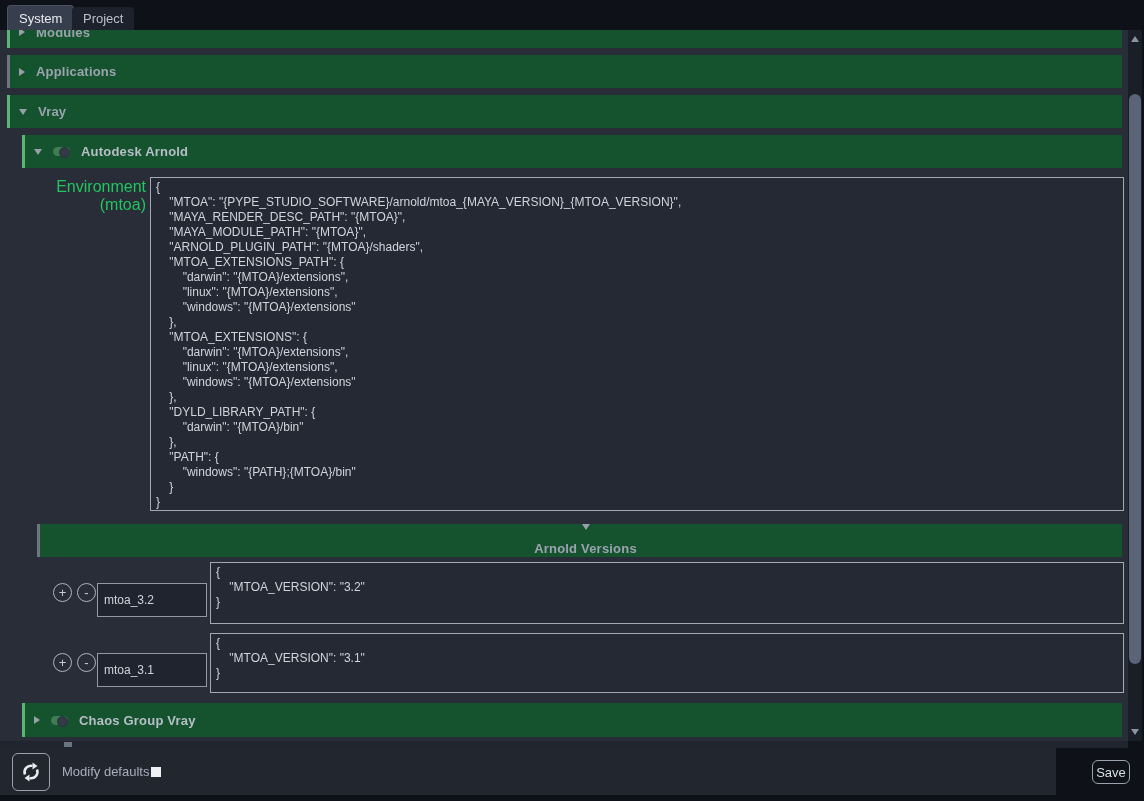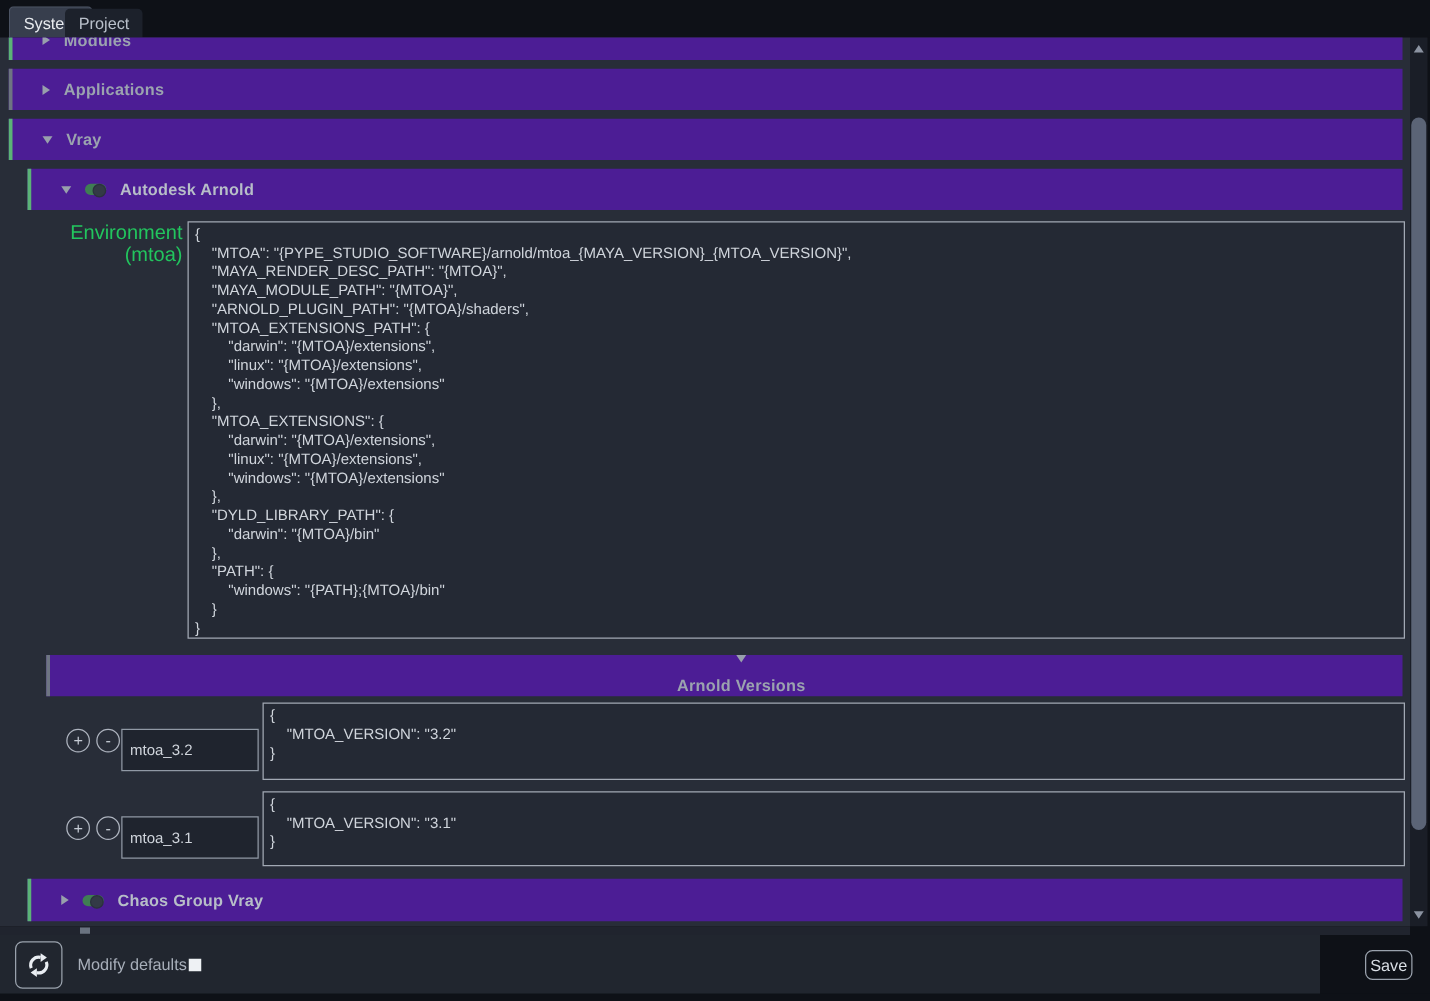--- a/index.html
+++ b/index.html
@@ -6,26 +6,26 @@
   html,body { background:#0e1117; }
   .app {
     position:relative; width:1144px; height:801px; overflow:hidden;
     background:#0e1117;
     font-family:"Liberation Sans", sans-serif; font-size:13px; color:#c3c9d2;
   }
   
   .tabbar { position:absolute; left:0; top:0; width:1144px; height:30px; background:#0e1117; }
   .tab { position:absolute; display:flex; align-items:center; border-radius:4px 4px 0 0; padding:0 11px; cursor:default; }
   .tab.active { left:7px; top:5px; height:25px; background:#373e4d; color:#e8ebef; border:1px solid #4b5363; border-bottom:none; }
-  .tab.inactive { left:52px; top:7px; height:23px; background:#1c212b; color:#b9c0ca; }
+  .tab.inactive { left:72px; top:7px; height:23px; background:#1c212b; color:#b9c0ca; }
   
   .viewport { position:absolute; left:0; top:30px; width:1128px; height:711px; background:#282d38; overflow:hidden; }
   .hdr {
-    position:absolute; height:33px; background:#4c1d95; display:flex; align-items:center;
-    gap:11px; padding-left:24px; font-weight:bold; color:#9ba3af; cursor:default;text-align:center;
+    position:absolute; height:33px; background:#14532d; display:flex; align-items:center;
+    gap:11px; padding-left:9px; font-weight:bold; color:#9ba3af; cursor:default;text-align:center;
   }
   .hdr.green { border-left:3px solid #5bb377; }
   .hdr.gray  { border-left:3px solid #6e7582; }
   .hdr .title { letter-spacing:.2px; }
   .hdr .title.bright { color:#b7bec8; }
   .chev-right { width:0; height:0; border-left:6px solid #98a0ac; border-top:4px solid transparent; border-bottom:4px solid transparent; }
   .chev-down  { width:0; height:0; border-top:6px solid #98a0ac; border-left:4px solid transparent; border-right:4px solid transparent; }
   .toggle { position:relative; width:17px; height:9px; border-radius:5px; background:#3f7e53; }
   .toggle::after { content:""; position:absolute; right:0; top:0; width:9px; height:9px; border-radius:50%; background:#333a46; border:1px solid #2b313d; }
   

